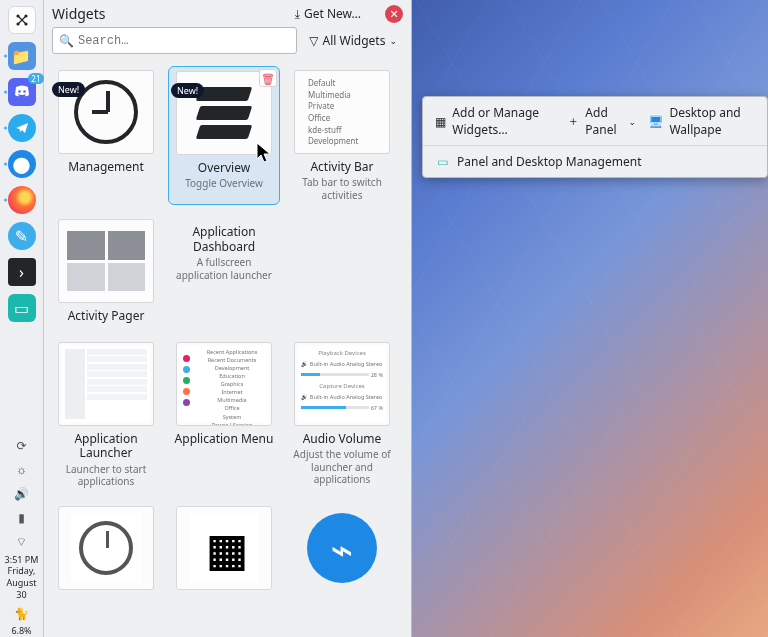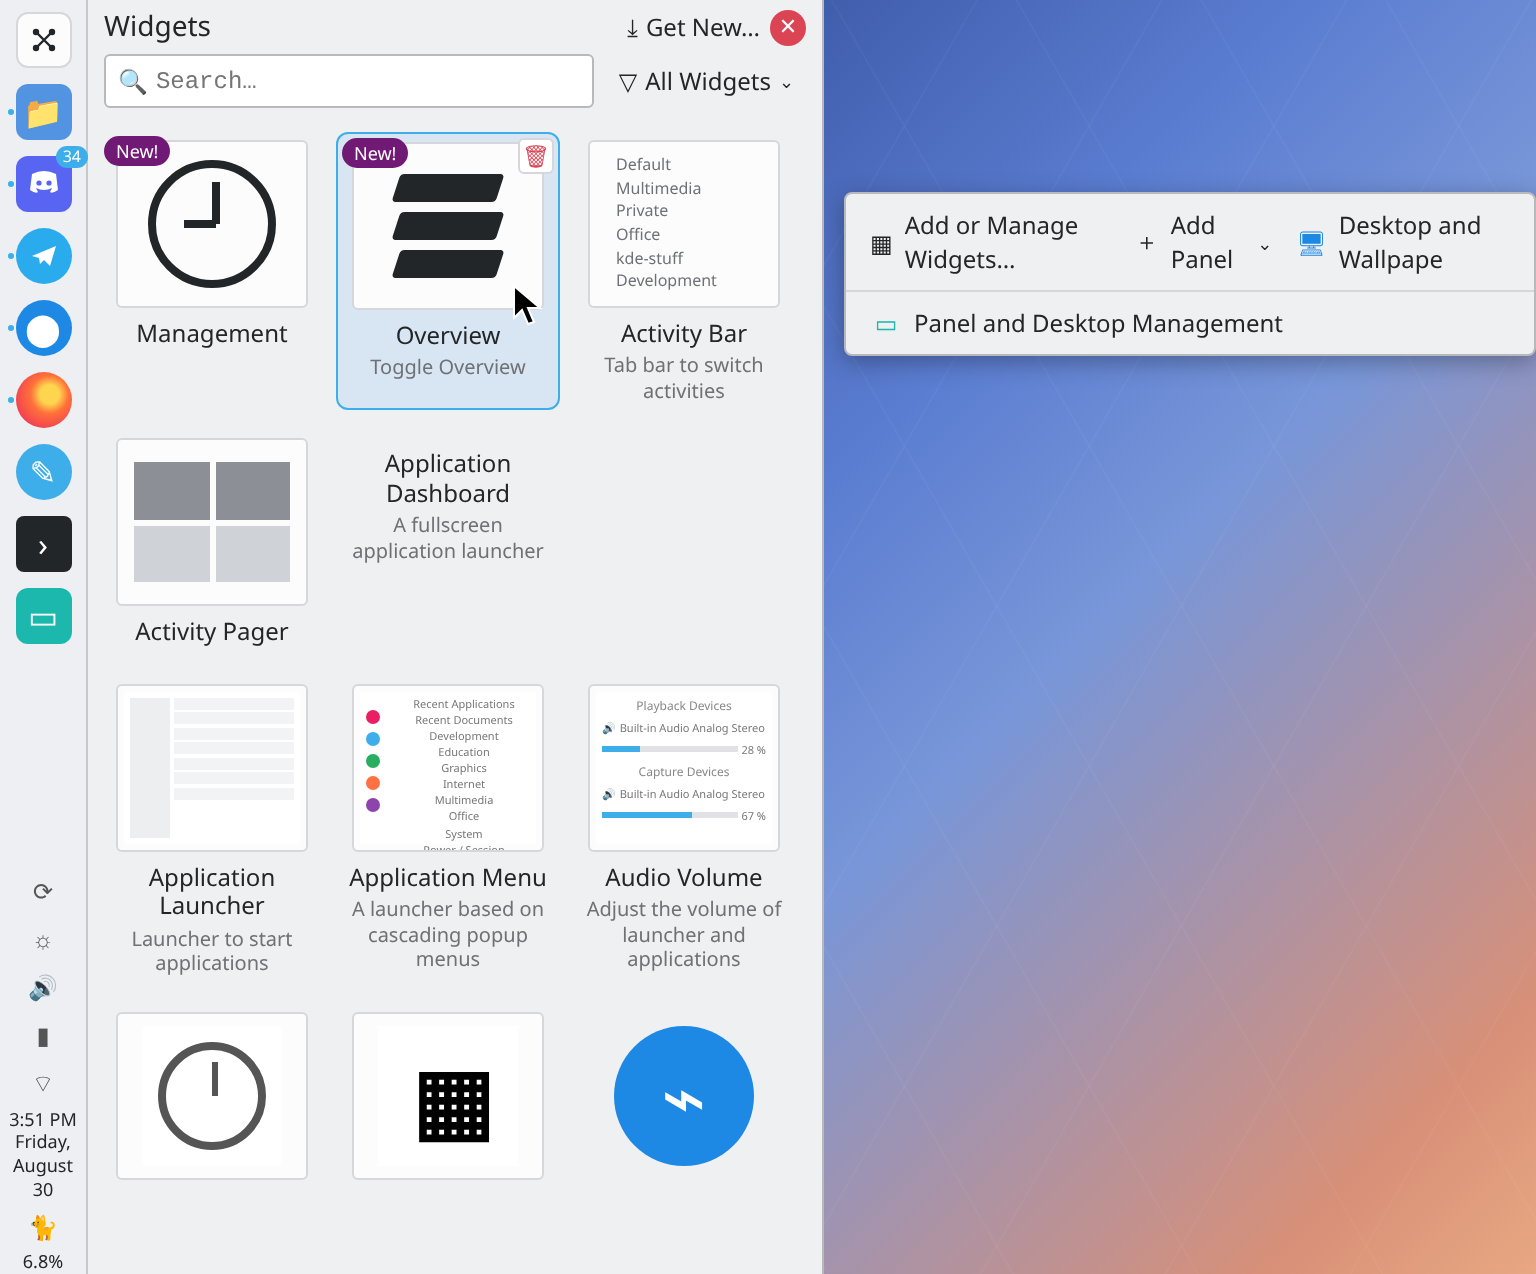--- a/index.html
+++ b/index.html
@@ -13,36 +13,36 @@
 .taskbar { position: absolute; left: 0; top: 0; width: 44px; height: 100%; background: #edeff2; border-right: 1px solid #c5c8cd; display: flex; flex-direction: column; align-items: center; padding-top: 2px; z-index: 3; }
 .tb-item { width: 40px; height: 34px; display: flex; align-items: center; justify-content: center; margin: 1px 0; border-radius: 4px; position: relative; }
 .tb-item.active-dot::after { content: ""; position: absolute; left: 2px; top: 50%; width: 3px; height: 3px; background: #3daee9; border-radius: 50%; transform: translateY(-50%); }
 .tb-icon { width: 28px; height: 28px; border-radius: 6px; display: flex; align-items: center; justify-content: center; font-size: 16px; color: #fff; }
 .tb-sep { flex: 1; }
 .tb-text { font-size: 9px; line-height: 1.1; text-align: center; color: #232629; padding: 1px 0; }
 .tb-badge { position: absolute; top: -2px; right: -2px; background: #3daee9; color: #fff; font-size: 8px; padding: 0 3px; border-radius: 6px; line-height: 11px; }
 
 
 .widgets-panel { position: absolute; left: 44px; top: 0; width: 368px; height: 100%; background: #eff0f1; border-right: 1px solid #b7b9bd; z-index: 2; display: flex; flex-direction: column; }
-.wp-header { display: flex; align-items: center; padding: 4px 8px; gap: 5px; }
+.wp-header { display: flex; align-items: center; padding: 4px 8px; gap: 24px; }
 .wp-title { font-size: 14px; flex: 1; }
 .wp-getnew { display: flex; align-items: center; gap: 4px; font-size: 12px; cursor: pointer; }
 .wp-close { width: 18px; height: 18px; background: #da4453; border-radius: 50%; display: flex; align-items: center; justify-content: center; color: #fff; font-size: 11px; cursor: pointer; }
 .wp-toolbar { display: flex; gap: 6px; padding: 0 8px 6px; align-items: center; }
 .wp-search { flex: 1; display: flex; align-items: center; background: #fff; border: 1px solid #b7b9bd; border-radius: 3px; padding: 4px 6px; gap: 4px; }
 .wp-search input { border: none; outline: none; flex: 1; font-size: 12px; background: transparent; font-family: Liberation Mono, monospace; }
 .wp-filter { display: flex; align-items: center; gap: 4px; font-size: 12px; padding: 3px 6px; border-radius: 3px; cursor: pointer; }
 .wp-grid { flex: 1; overflow-y: auto; padding: 6px; }
 .wp-row { display: flex; gap: 6px; margin-bottom: 10px; }
 .widget-card { width: 112px; display: flex; flex-direction: column; align-items: center; text-align: center; padding: 4px 2px; border-radius: 6px; position: relative; }
 .widget-card.sel { background: #d8e6f3; border: 1px solid #3daee9; }
 .widget-thumb { width: 96px; height: 84px; background: #fcfcfc; border: 1px solid #d5d7da; border-radius: 3px; display: flex; align-items: center; justify-content: center; position: relative; overflow: hidden; }
 .widget-name { font-size: 12px; margin-top: 6px; line-height: 1.2; }
 .widget-desc { font-size: 10px; color: #6e7175; line-height: 1.25; margin-top: 2px; padding: 0 2px; }
-.new-badge { position: absolute; top: 2px; left: 2px; background: #701a75; color: #fff; font-size: 9px; padding: 1px 6px; border-radius: 8px; z-index: 1; }
+.new-badge { position: absolute; top: 16px; left: 2px; background: #0f172a; color: #fff; font-size: 9px; padding: 1px 6px; border-radius: 8px; z-index: 1; }
 .del-btn { position: absolute; top: 2px; right: 2px; width: 18px; height: 18px; background: #fff; border: 1px solid #d5d7da; border-radius: 3px; display: flex; align-items: center; justify-content: center; color: #da4453; font-size: 11px; z-index: 1; cursor: pointer; }
 
 
 .activity-lines { width: 80px; font-size: 8px; color: #6e7175; text-align: left; padding: 6px; line-height: 1.45; }
 
 
 .ctx-menu { position: absolute; left: 422px; top: 96px; background: #eff0f1; border: 1px solid #b7b9bd; border-radius: 4px; box-shadow: 0 3px 12px rgba(0,0,0,0.3); z-index: 5; display: flex; flex-direction: column; min-width: 344px; }
 .ctx-row { display: flex; padding: 3px 6px; }
 .ctx-row + .ctx-row { border-top: 1px solid #d5d7da; }
 .ctx-item { display: flex; align-items: center; gap: 6px; padding: 4px 6px; font-size: 12px; border-radius: 3px; cursor: pointer; }
@@ -107,21 +107,21 @@
       <div class="tb-icon" style="background:#5294e2">📁</div>
     </div>
   <div class="tb-item active-dot">
       <div class="tb-icon" style="background:#5865f2">
         <svg width="18" height="14" viewBox="0 0 18 14">
           <path d="M3 2 Q9 -1 15 2 L16 10 Q13 12 12 11 L13 9 Q9 11 5 9 L6 11 Q5 12 2 10 Z" fill="#fff"></path>
           <circle cx="6.5" cy="6.5" r="1.3" fill="#5865f2"></circle>
           <circle cx="11.5" cy="6.5" r="1.3" fill="#5865f2"></circle>
         </svg>
       </div>
-      <span class="tb-badge">34</span>
+      <span class="tb-badge">21</span>
     </div>
   <div class="tb-item active-dot">
       <div class="tb-icon" style="background:#2aabee;border-radius:50%">
         <svg width="16" height="16" viewBox="0 0 16 16">
           <path d="M2 8 L14 3 L11 13 L8 10 L6 12 L5.5 9 Z" fill="#fff"></path>
         </svg>
       </div>
     </div>
   <div class="tb-item active-dot">
       <div class="tb-icon" style="background:#1e88e5;border-radius:50%">⬤</div>
@@ -272,21 +272,20 @@
               <div>Internet</div>
               <div>Multimedia</div>
               <div>Office</div>
               <div>System</div>
               <div>Power / Session</div>
 
             </div>
           </div>
         </div>
         <div class="widget-name">Application Menu</div>
-        <div class="widget-desc">A launcher based on cascading popup menus</div>
       </div>
       <div class="widget-card">
         <div class="widget-thumb">
           <div class="audio-thumb">
             <div class="audio-sec">Playback Devices</div>
             <div class="audio-row">
                 <span>🔊</span>
                 <span>Built-in Audio Analog Stereo</span>
               </div>
             <div class="audio-row">

